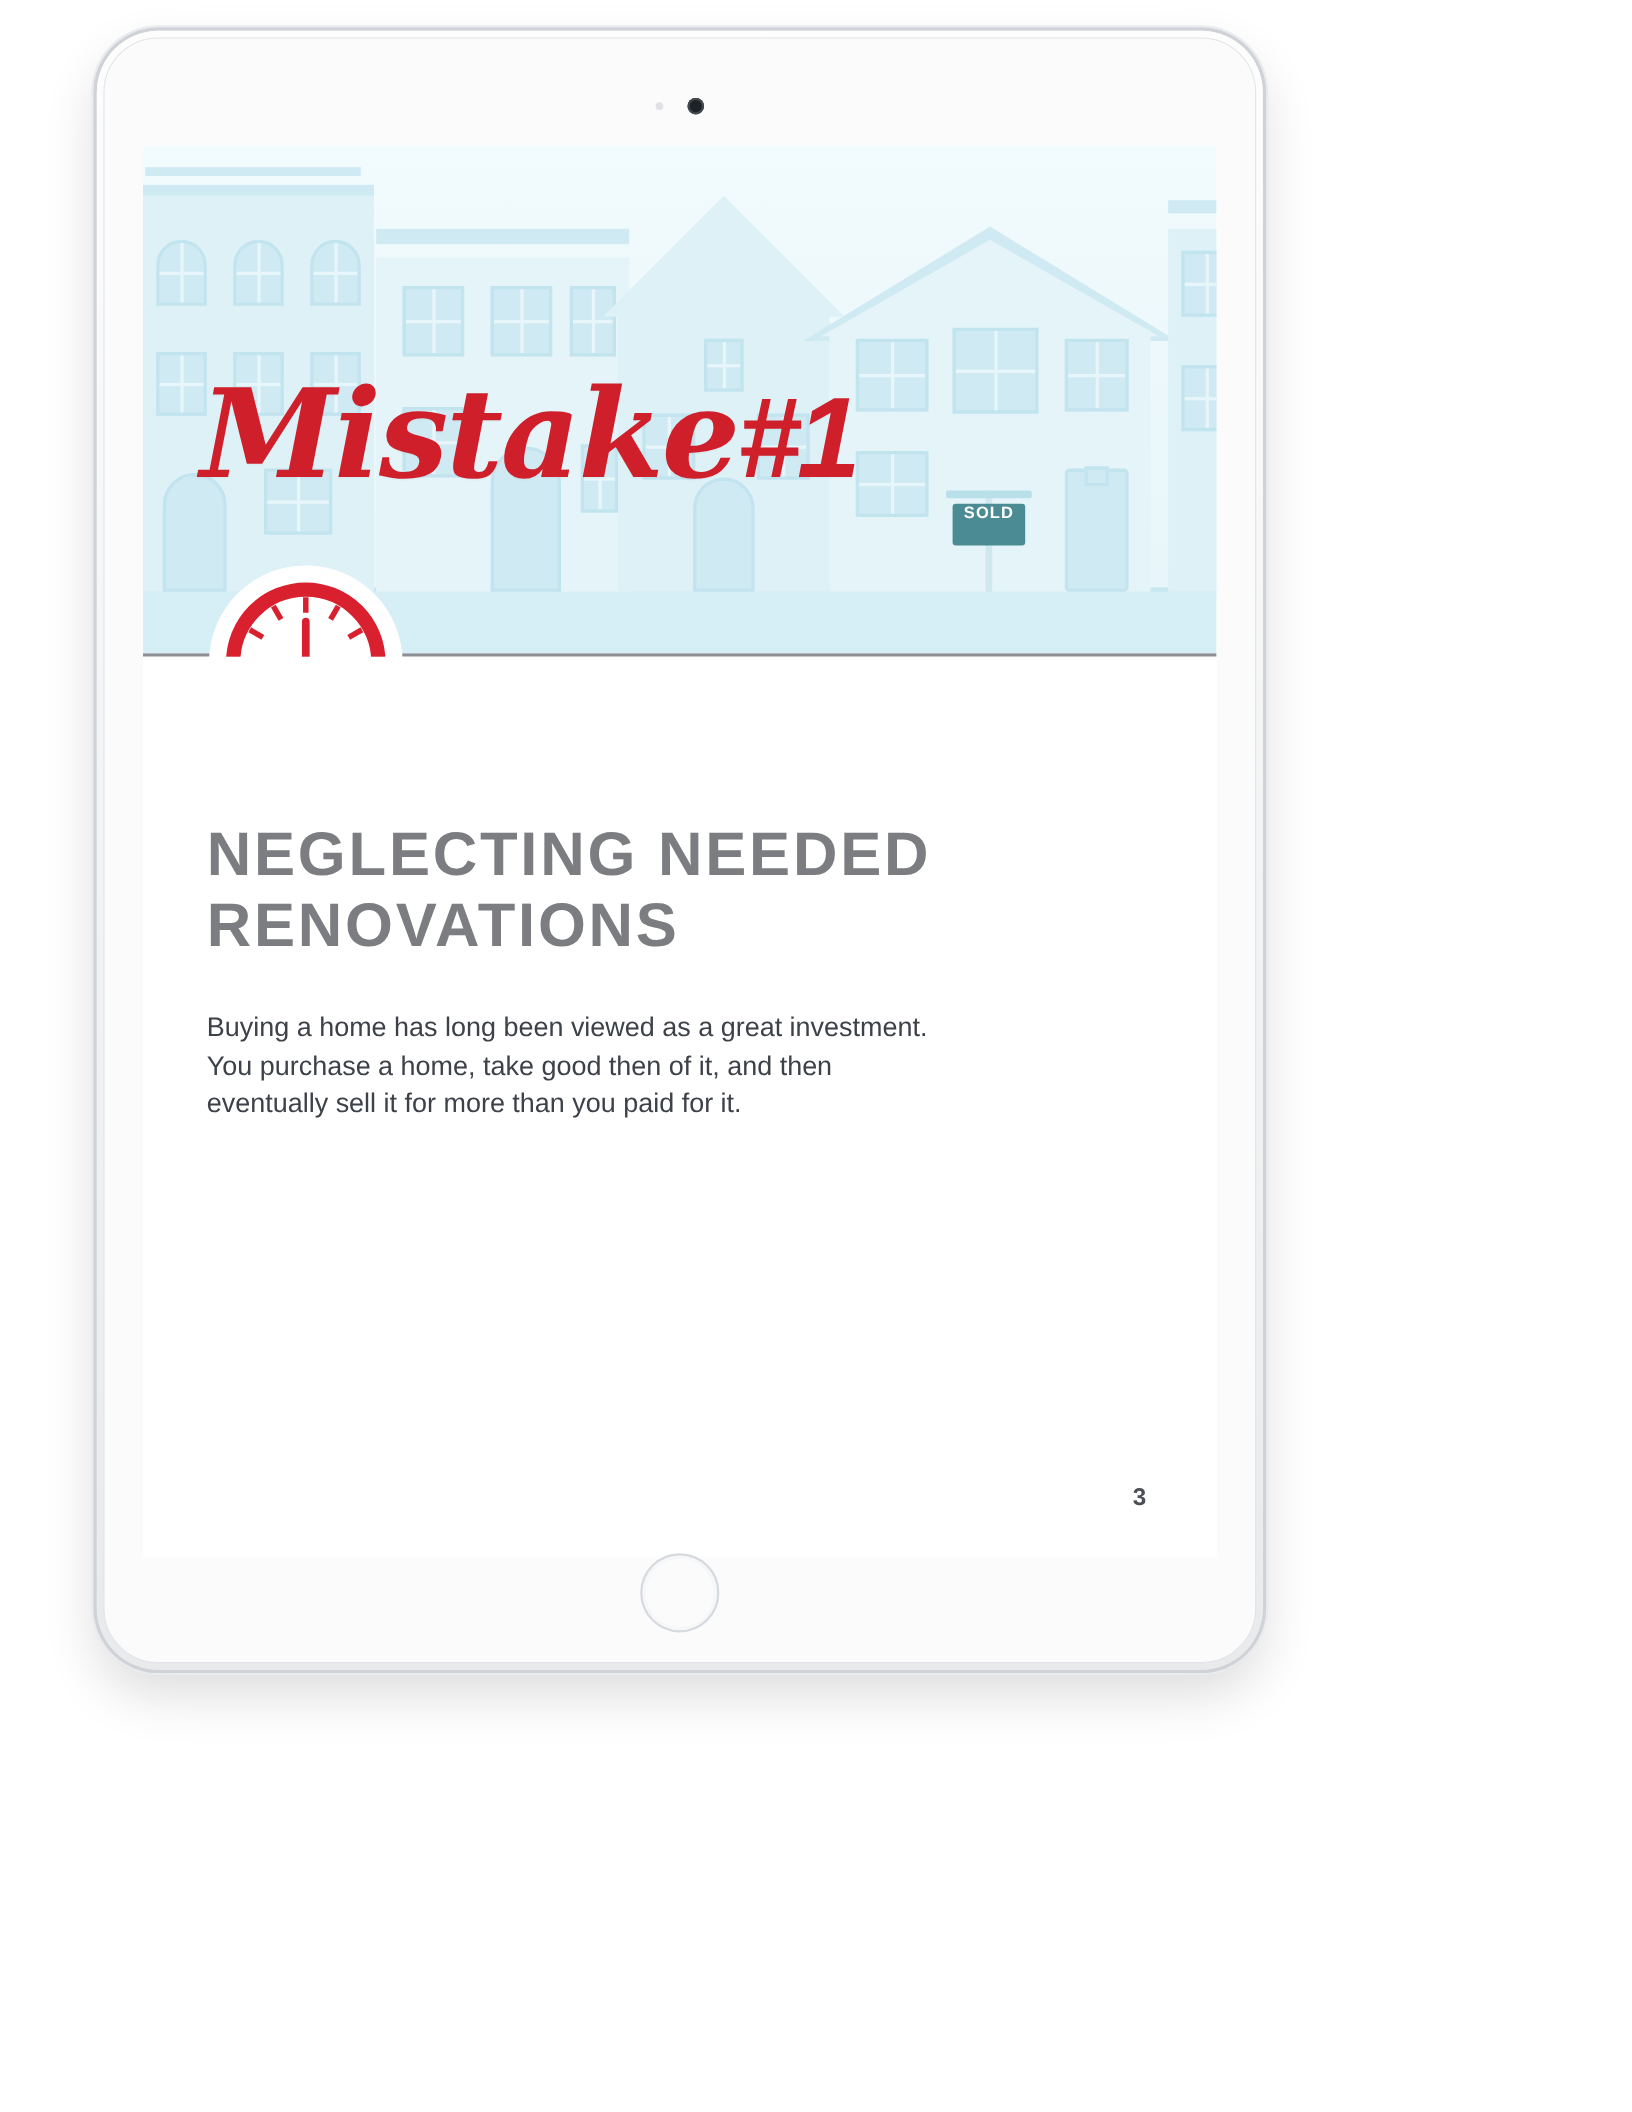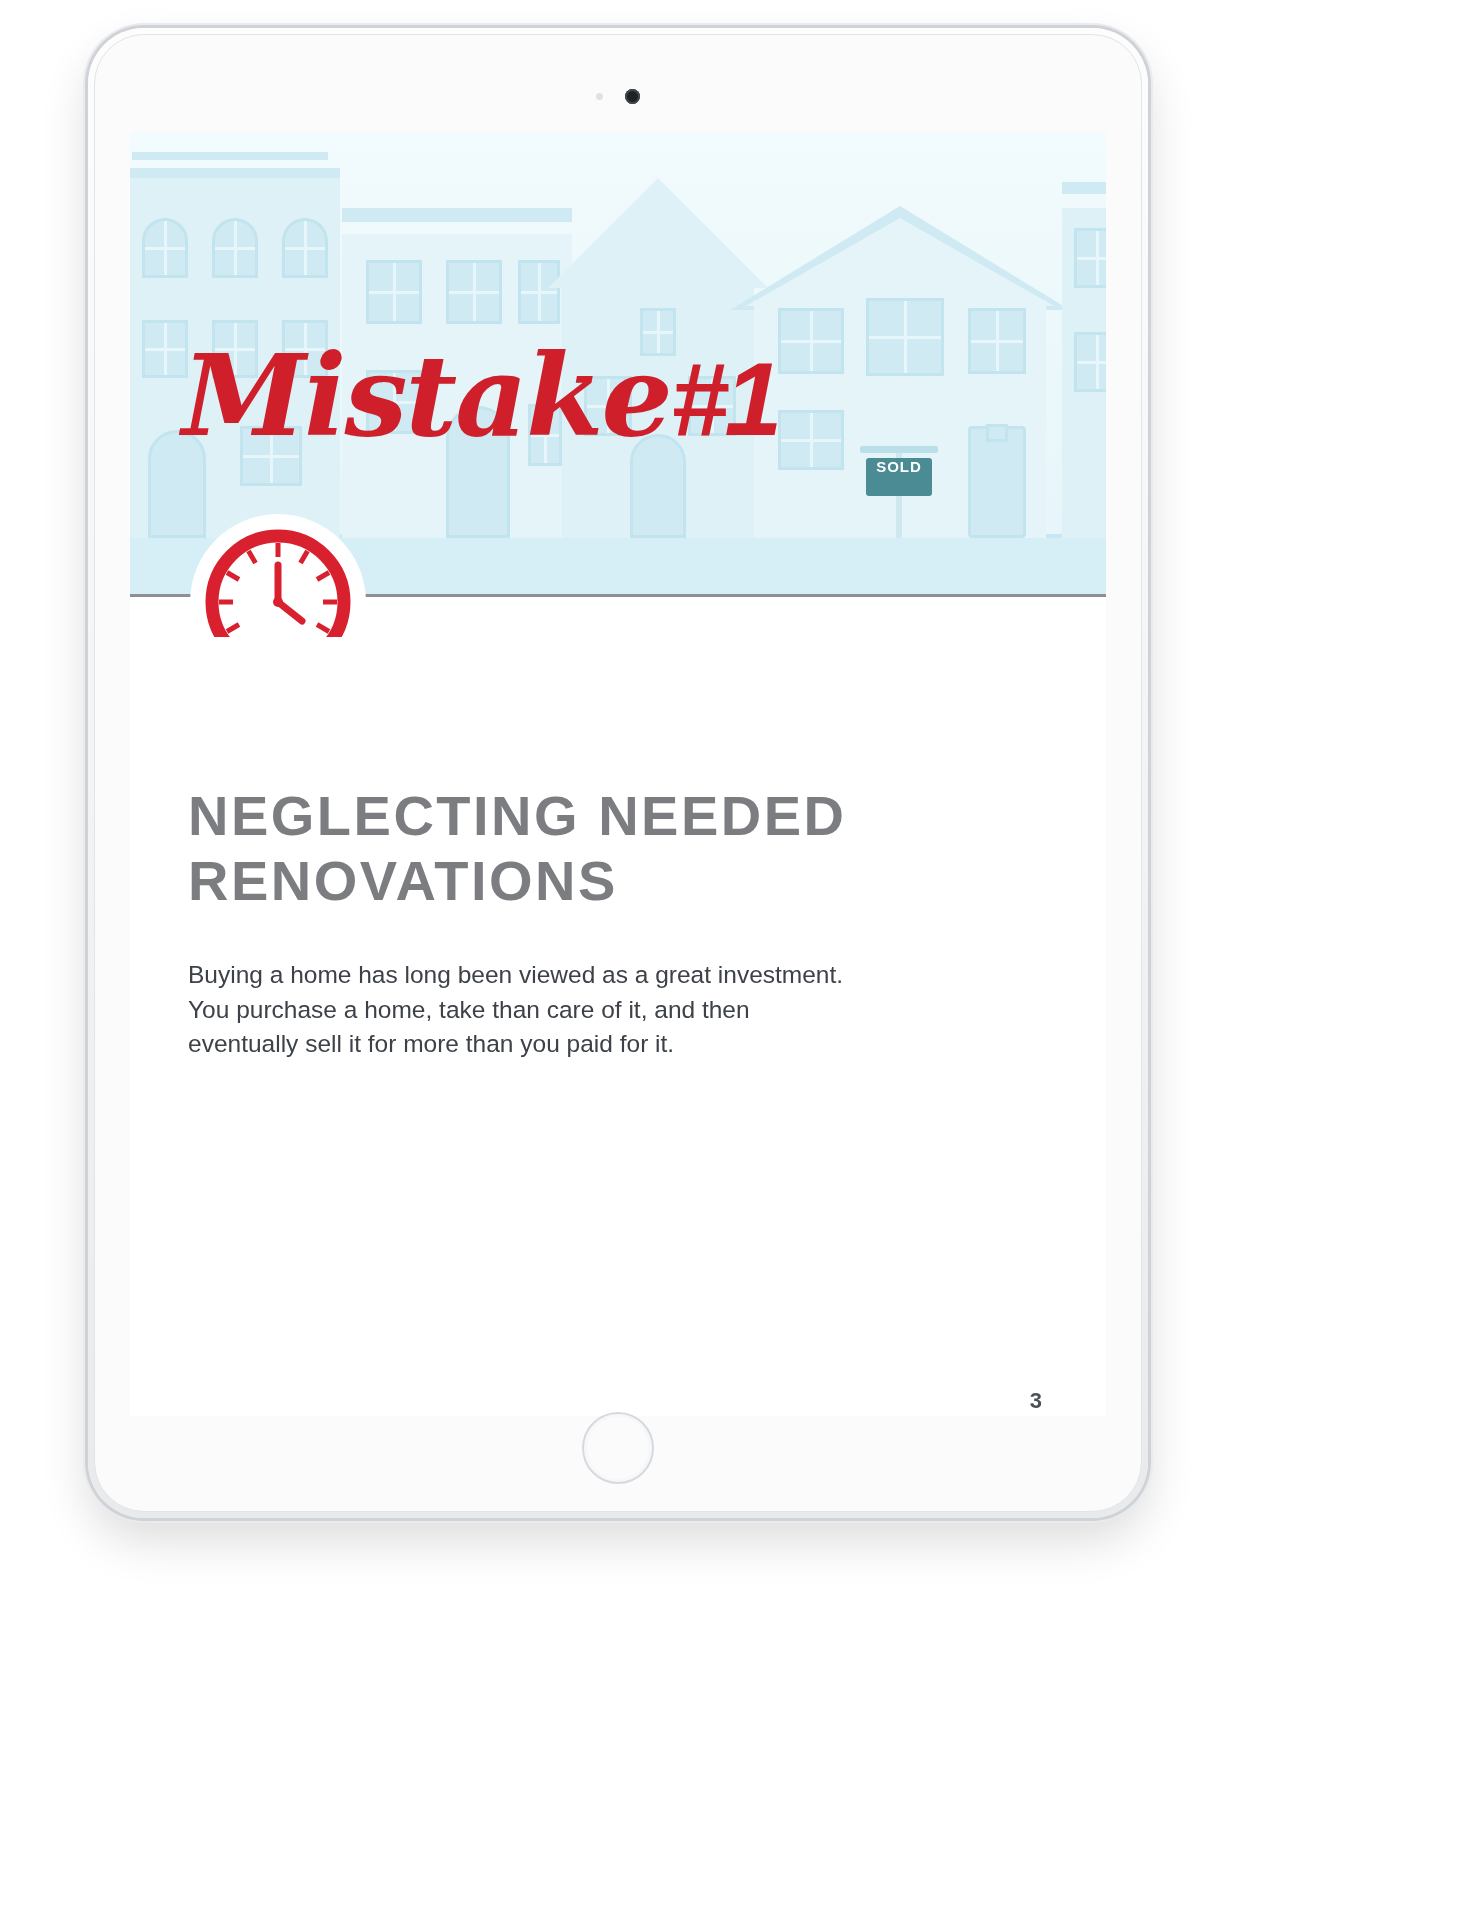--- a/index.html
+++ b/index.html
@@ -246,21 +246,20 @@
   
   .content {
     position: absolute;
     left: 0;
     top: 465px;
     width: 100%;
     height: 819px;
     background: #ffffff;
     padding: 0 58px;
     box-sizing: border-box;
-    margin-top: 40px;
   }
 
   .headline {
     margin: 147px 0 0 0;
     color: #7b7d80;
     font-family: "Liberation Sans", sans-serif;
     font-weight: bold;
     font-size: 56px;
     line-height: 1.16;
     letter-spacing: 2.5px;
@@ -394,21 +393,21 @@
             <line x1="45.5" y1="126" x2="52.5" y2="114"></line>
           </g>
           <line x1="75" y1="75" x2="75" y2="38" stroke="#d8202f" stroke-width="7" stroke-linecap="round"></line>
           <line x1="75" y1="75" x2="99" y2="94" stroke="#d8202f" stroke-width="7" stroke-linecap="round"></line>
           <circle cx="75" cy="75" r="5" fill="#d8202f"></circle>
         </svg>
       </div>
 
       <div class="content">
         <h1 class="headline">NEGLECTING NEEDED RENOVATIONS</h1>
-        <p class="para first">Buying a home has long been viewed as a great investment. You purchase a home, take than care of it, and then eventually sell it for more than you paid for it.</p>
+        <p class="para first">Buying a home has long been viewed as a great investment. You purchase a home, take good then of it, and then eventually sell it for more than you paid for it.</p>
         <div class="page-number">3</div>
       </div>
 
     </div>
 
     <div class="home-button"></div>
   </div>
 
 </div>
 

